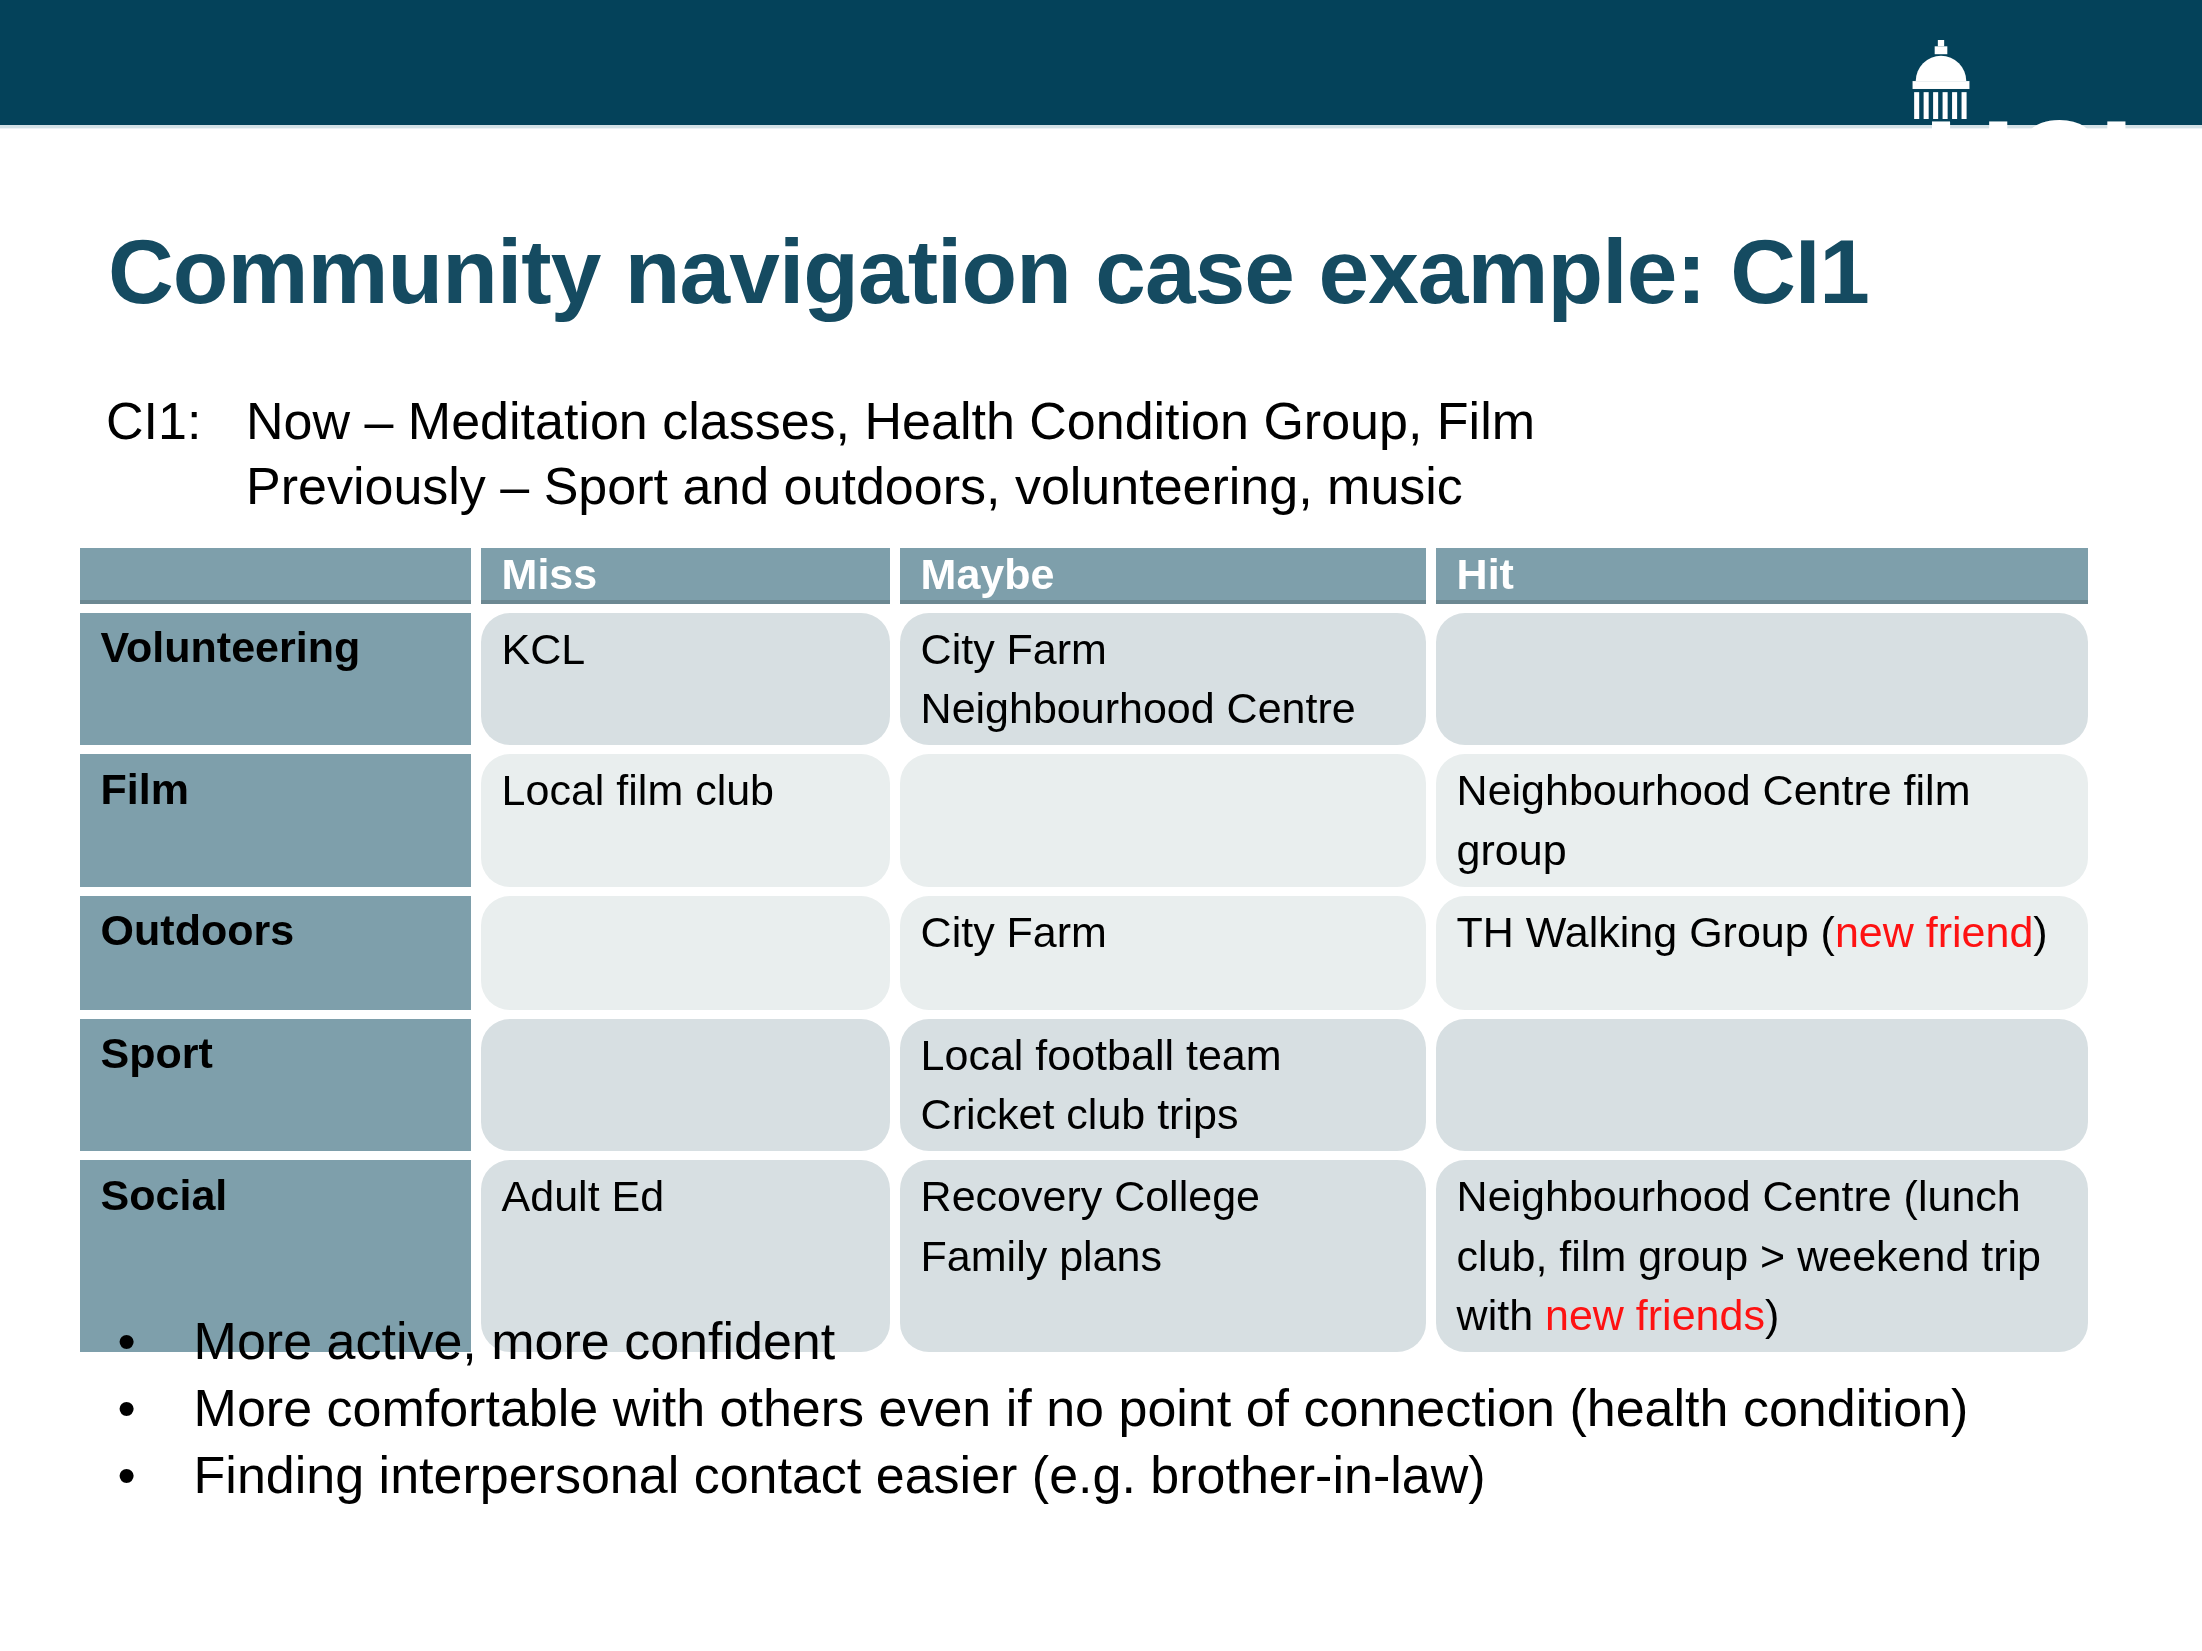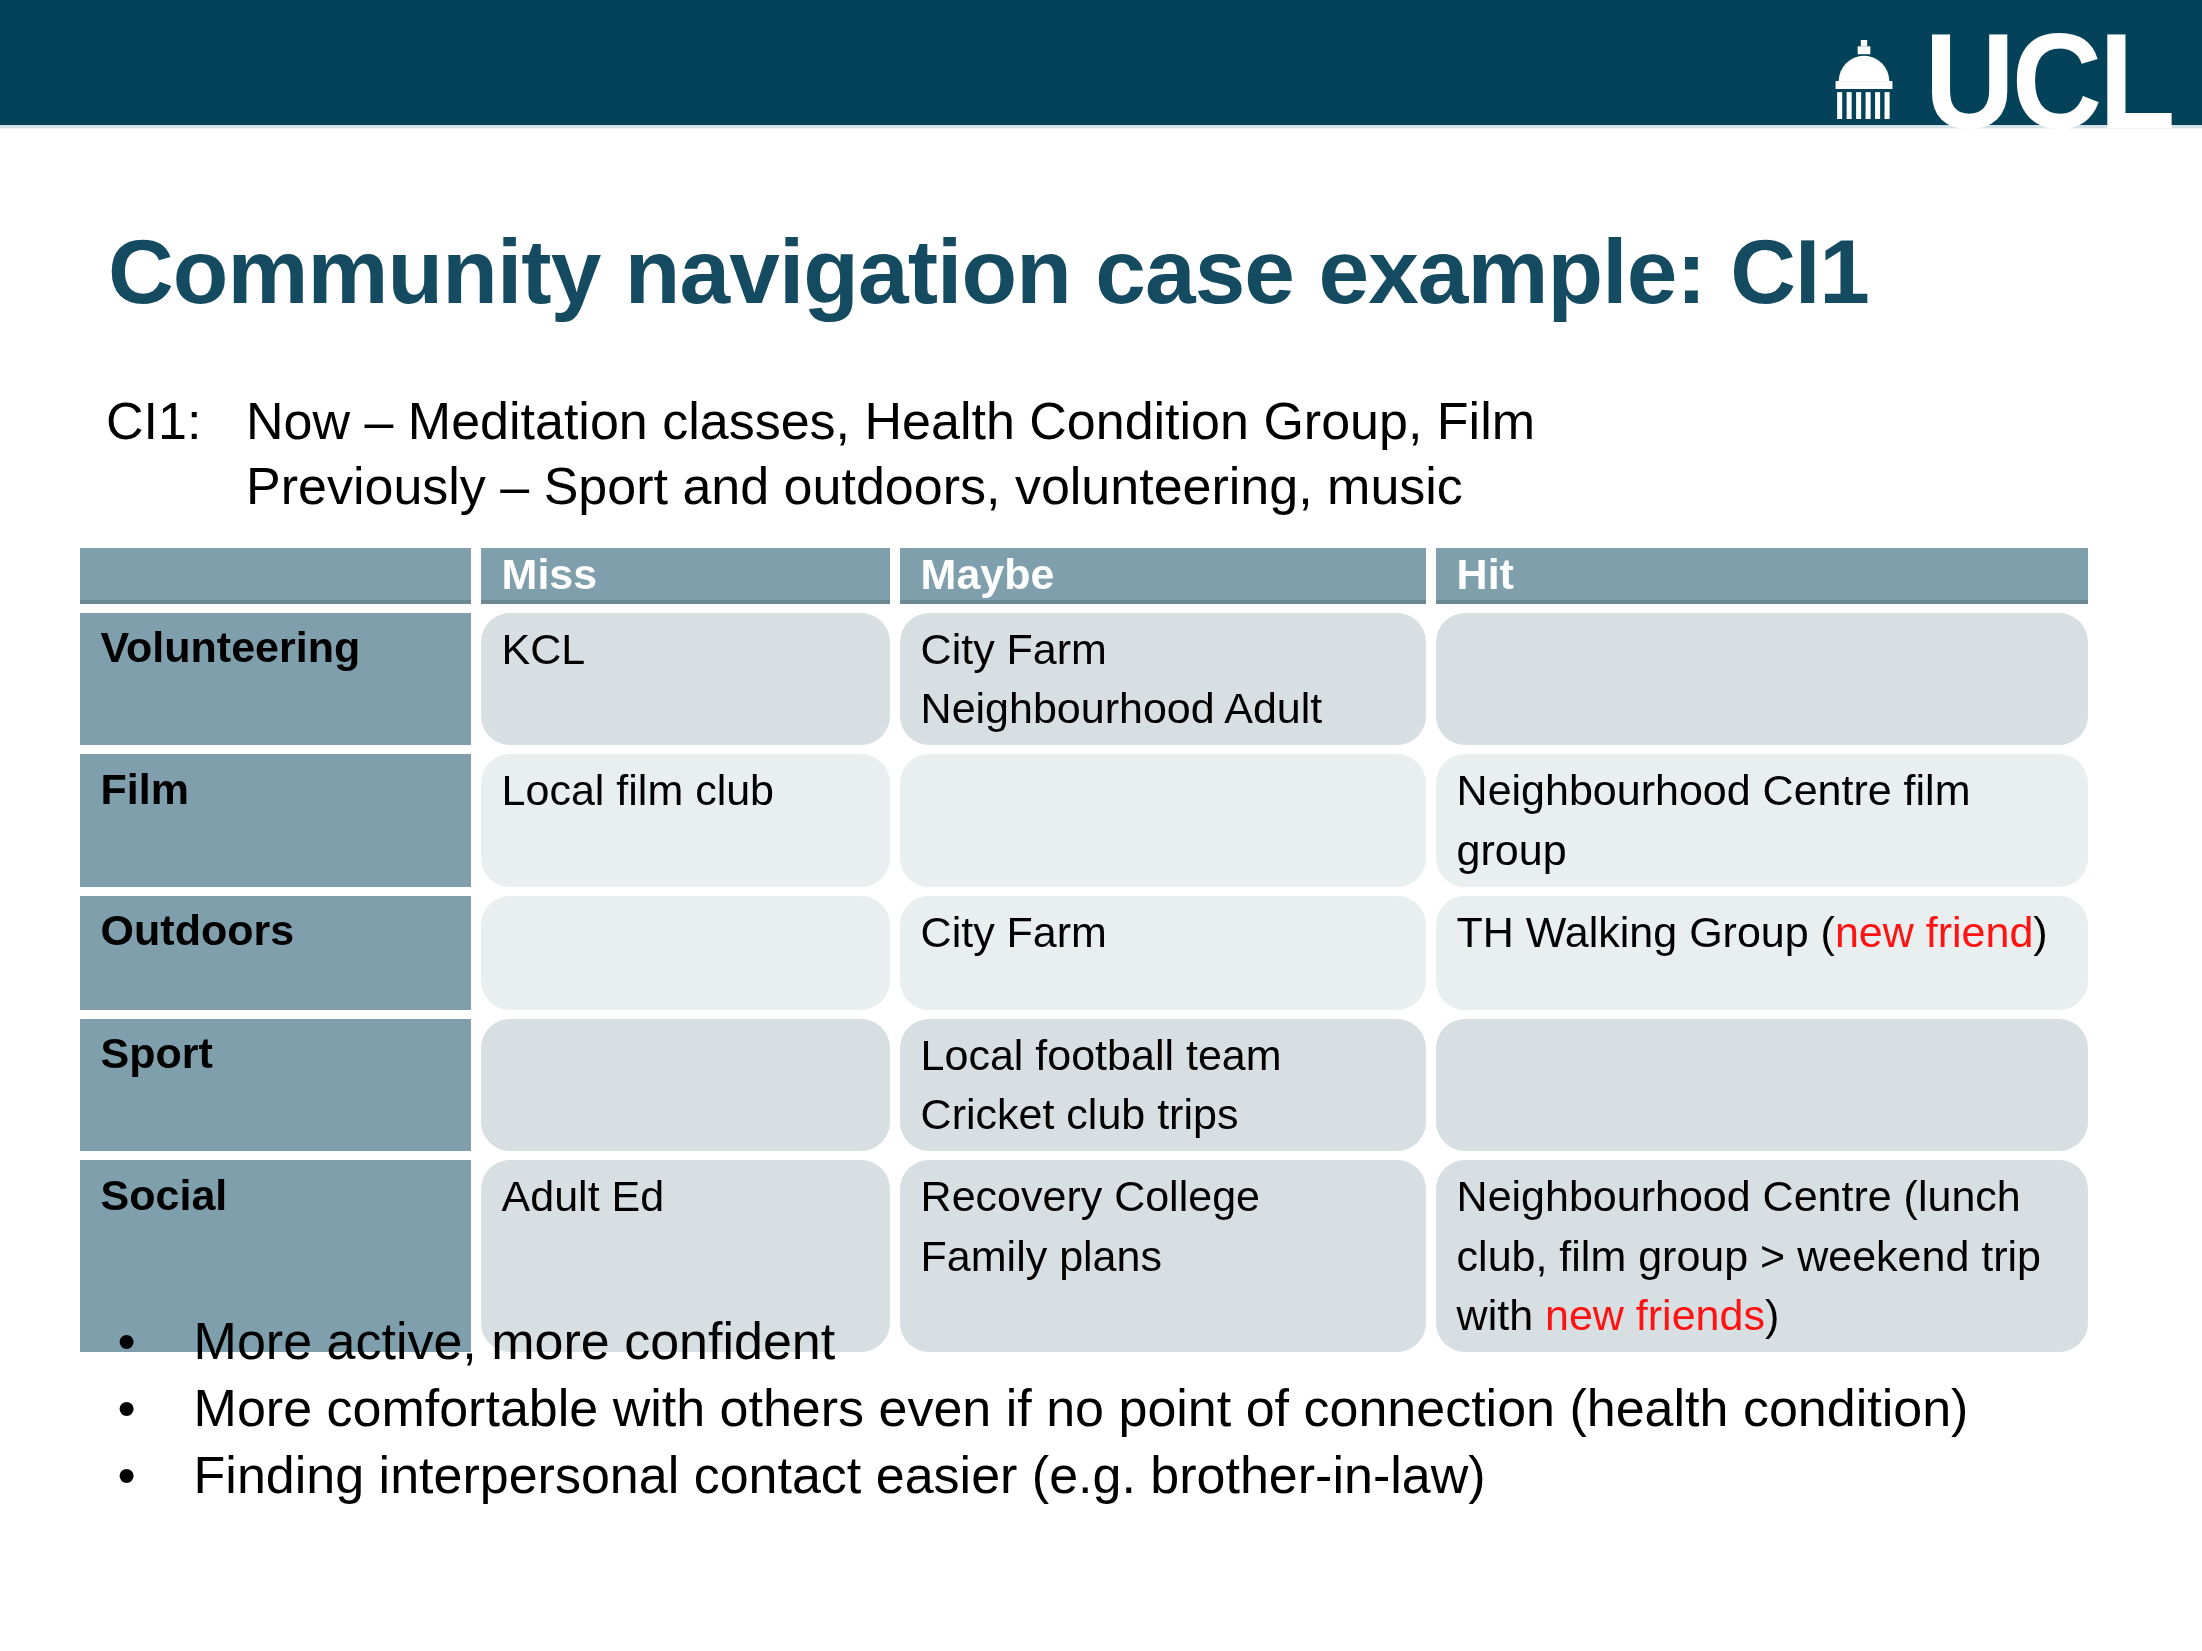--- a/index.html
+++ b/index.html
@@ -22,20 +22,21 @@
     background: var(--band, #04425a);
     box-shadow: 0 3.4px 0 rgba(176, 200, 210, 0.55);
   }
   .logo {
     position: absolute;
     top: 33px;
     right: 31px;
     display: flex;
     align-items: flex-start;
     gap: 1px;
+    flex-direction: column;
   }
   .logo-building { width: 76px; height: 79px; margin-top: 6.9px; }
   .logo-letters {
     color: var(--logo, #ffffff);
     font-size: 136px;
     font-weight: 700;
     line-height: 0.72;
     letter-spacing: -3.4px;
     transform: scaleX(0.92);
     transform-origin: right top;
@@ -179,21 +180,21 @@
       </tr>
     </thead>
     <tbody>
         <tr>
           <td class="label-cell">Volunteering</td>
           <td class="data-cell dark">
             <div class="para"><span>KCL</span></div>
           </td>
           <td class="data-cell dark">
             <div class="para"><span>City Farm</span></div>
-            <div class="para"><span>Neighbourhood Adult</span></div>
+            <div class="para"><span>Neighbourhood Centre</span></div>
           </td>
           <td class="data-cell dark"></td>
         </tr>
         <tr>
           <td class="label-cell">Film</td>
           <td class="data-cell light">
             <div class="para"><span>Local film club</span></div>
           </td>
           <td class="data-cell light"></td>
           <td class="data-cell light">

